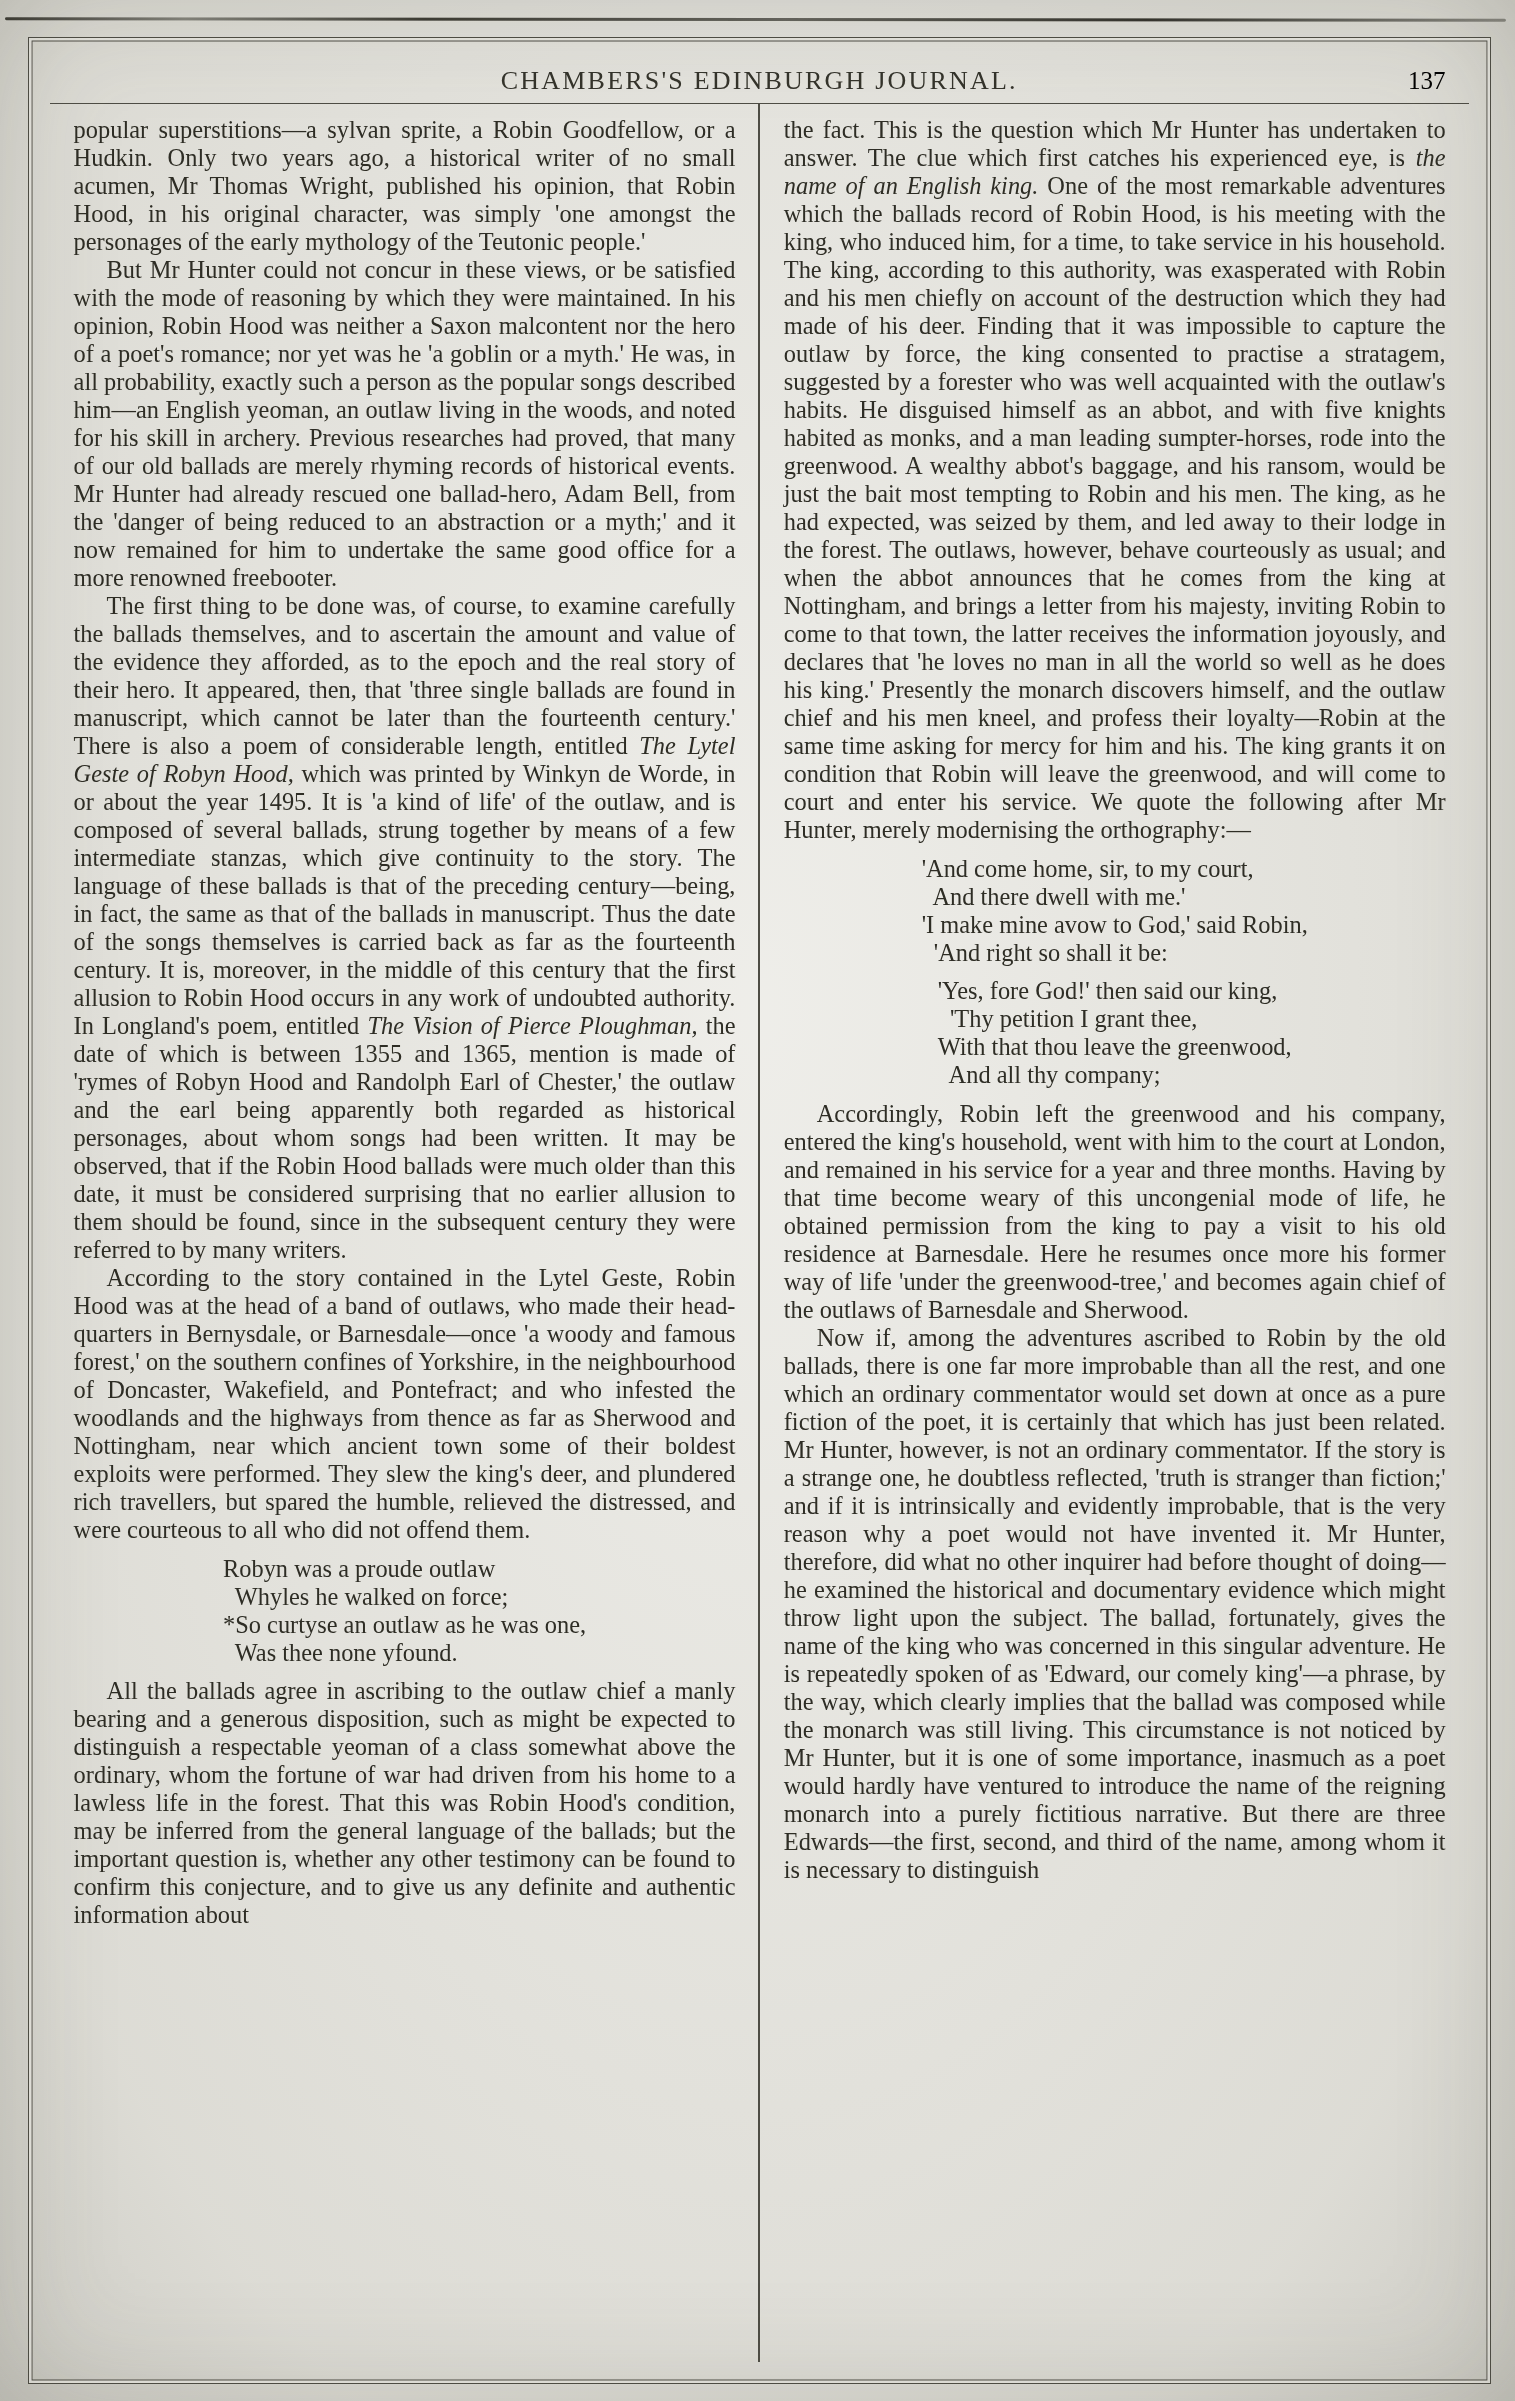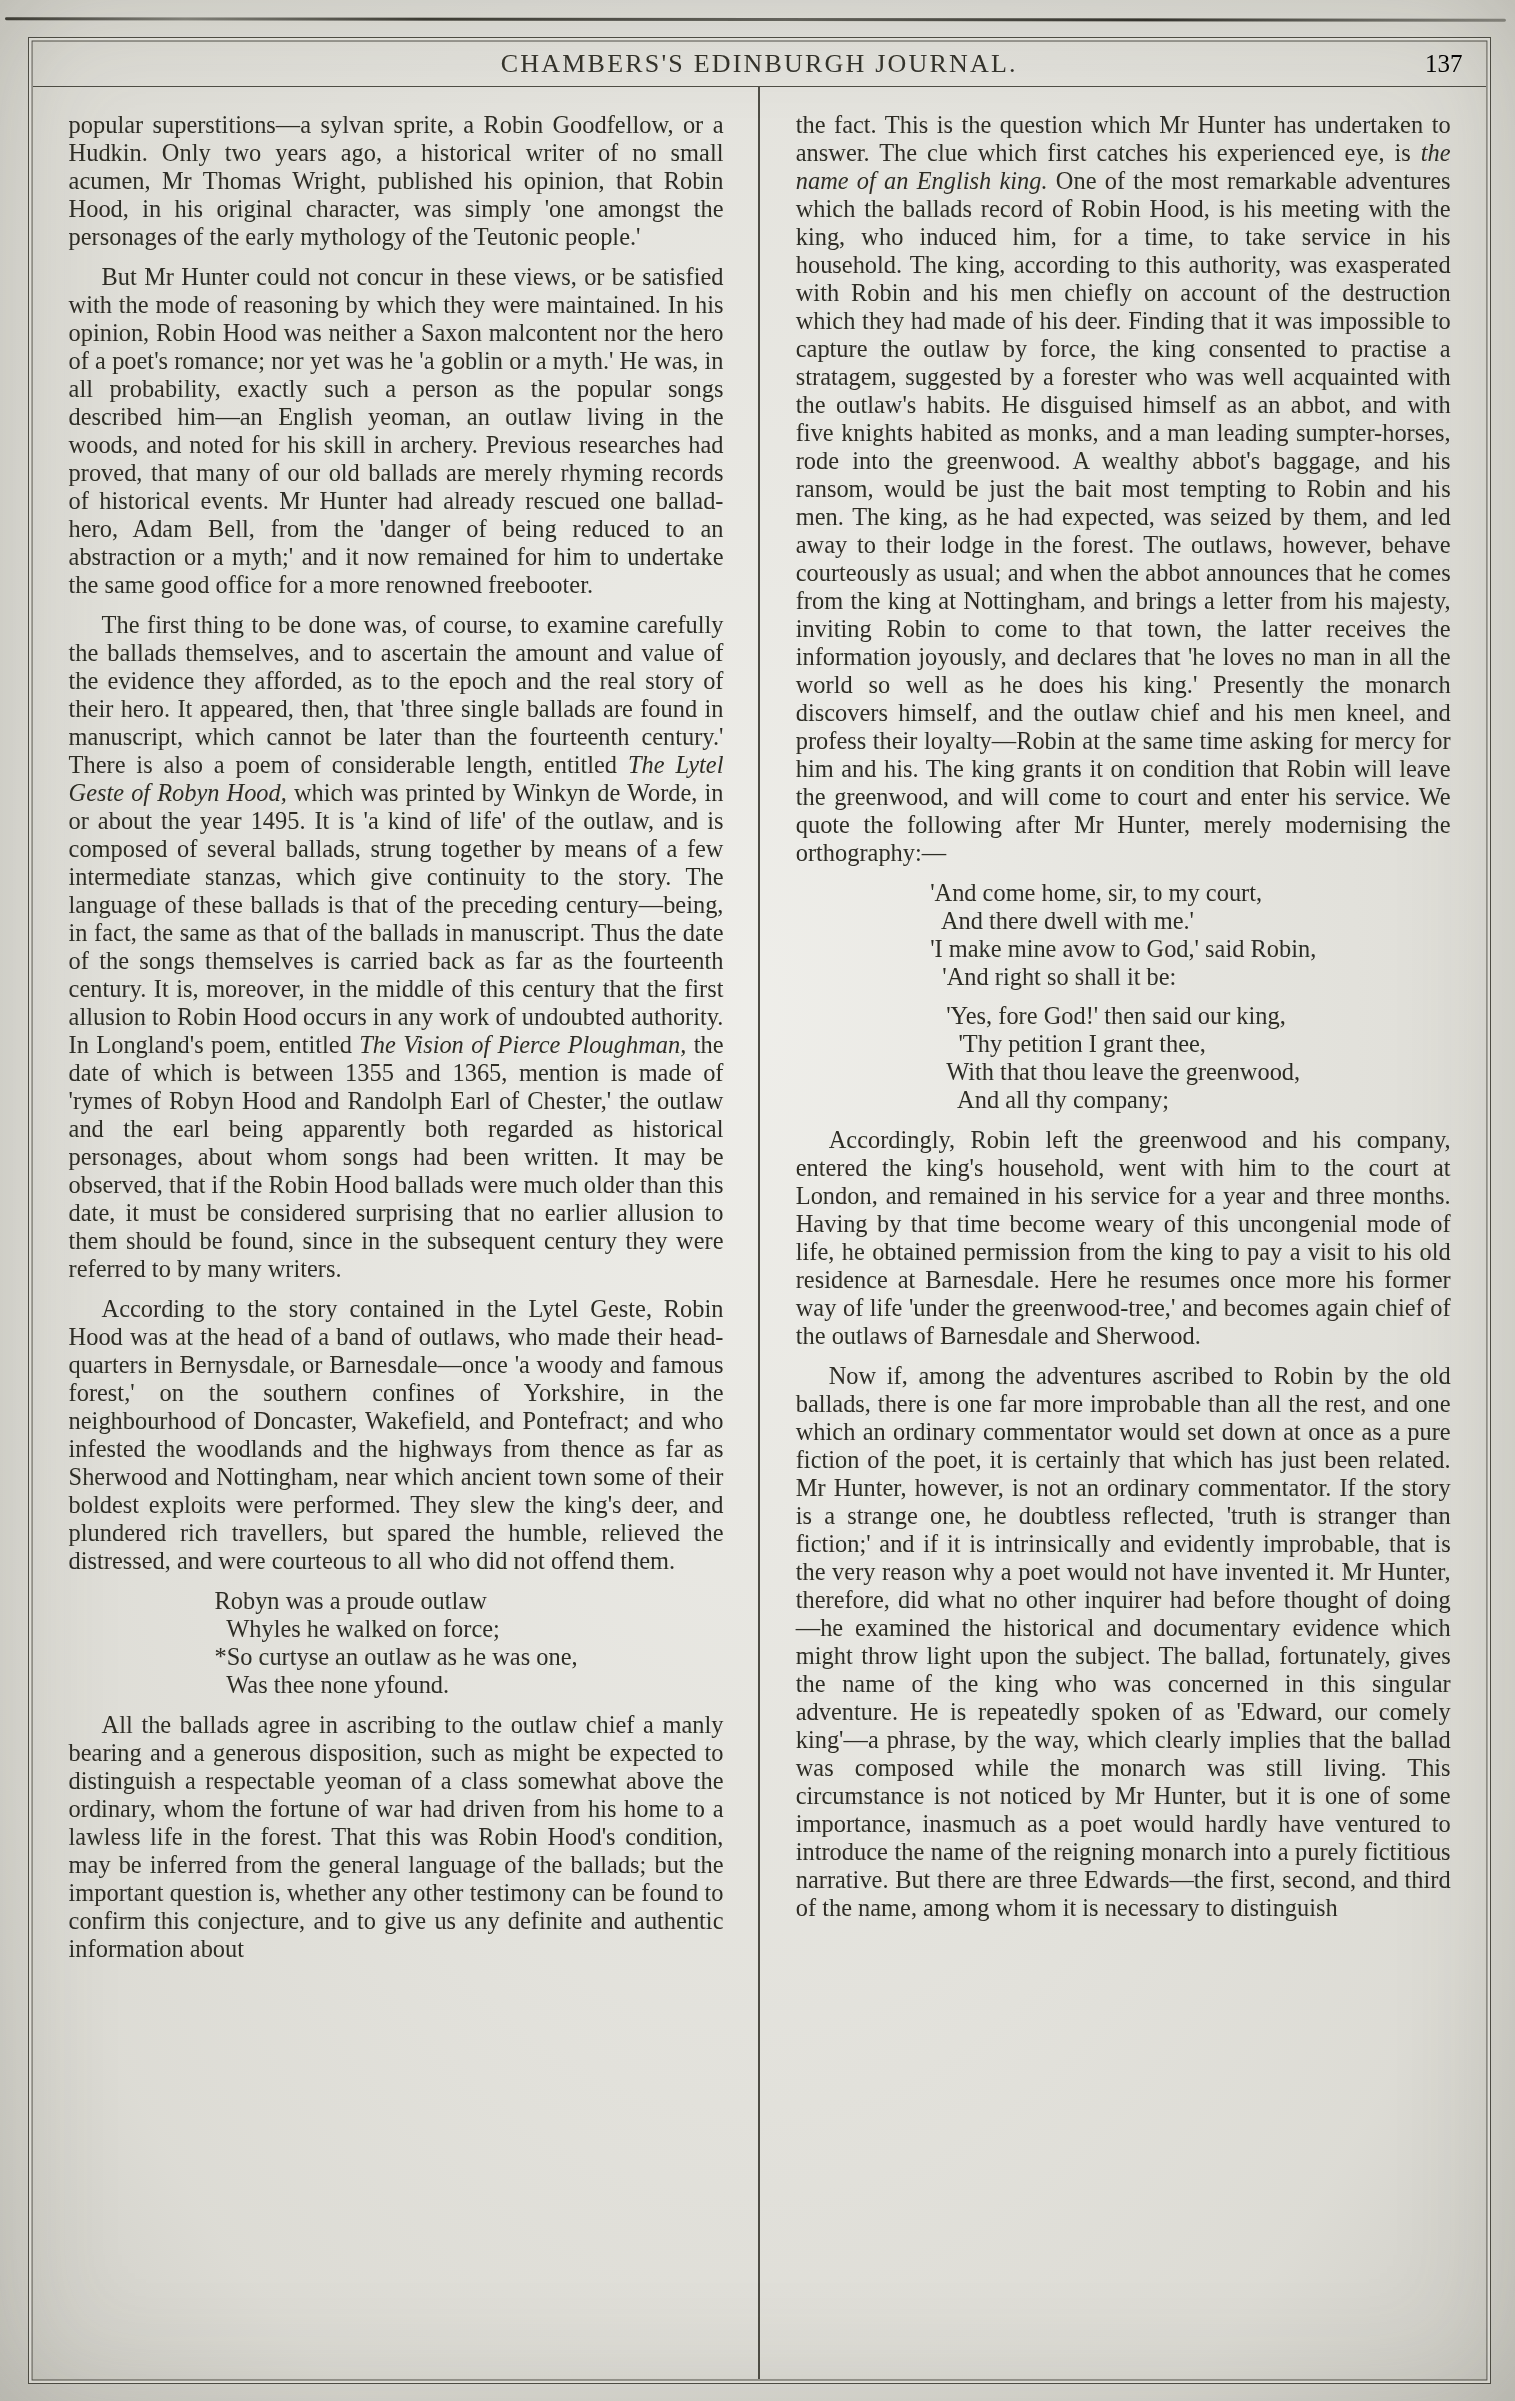--- a/index.html
+++ b/index.html
@@ -27,21 +27,21 @@
       #3c3b34 0%, rgba(60,59,52,0.55) 12%, #3c3b34 28%,
       rgba(60,59,52,0.75) 52%, #33322c 76%, rgba(60,59,52,0.5) 100%);
     border-radius: 1.7px;
     transform: rotate(0.06deg);
   }
   .page-frame {
     position: absolute;
     top: 37px; left: 28px; right: 24.4px; bottom: 17.5px;
     border: 0.9px solid #4e4d45;
     box-shadow: inset 0 0 0 2.6px #e8e7e1, inset 0 0 0 3.5px #4e4d45;
-    padding: 4px;
+    padding: 21px;
     display: flex;
     flex-direction: column;
     box-sizing: border-box;
   }
   .page-header {
     position: relative;
     height: 44px;
     flex: 0 0 auto;
     display: flex;
     align-items: center;
@@ -73,21 +73,21 @@
     overflow: hidden;
     font-size: 24.4px;
     line-height: 28px;
   }
   .col-divider {
     flex: 0 0 auto;
     width: 1.7px;
     background: #4e4d45;
   }
   p.para {
-    margin: 12px;
+    margin: 0;
     text-align: justify;
   }
   p.para.indent { text-indent: 33px; }
   p.para i { font-style: italic; }
   .verse {
     margin: 10.5px 0;
     text-align: center;
   }
   .verse-inner {
     display: inline-block;

